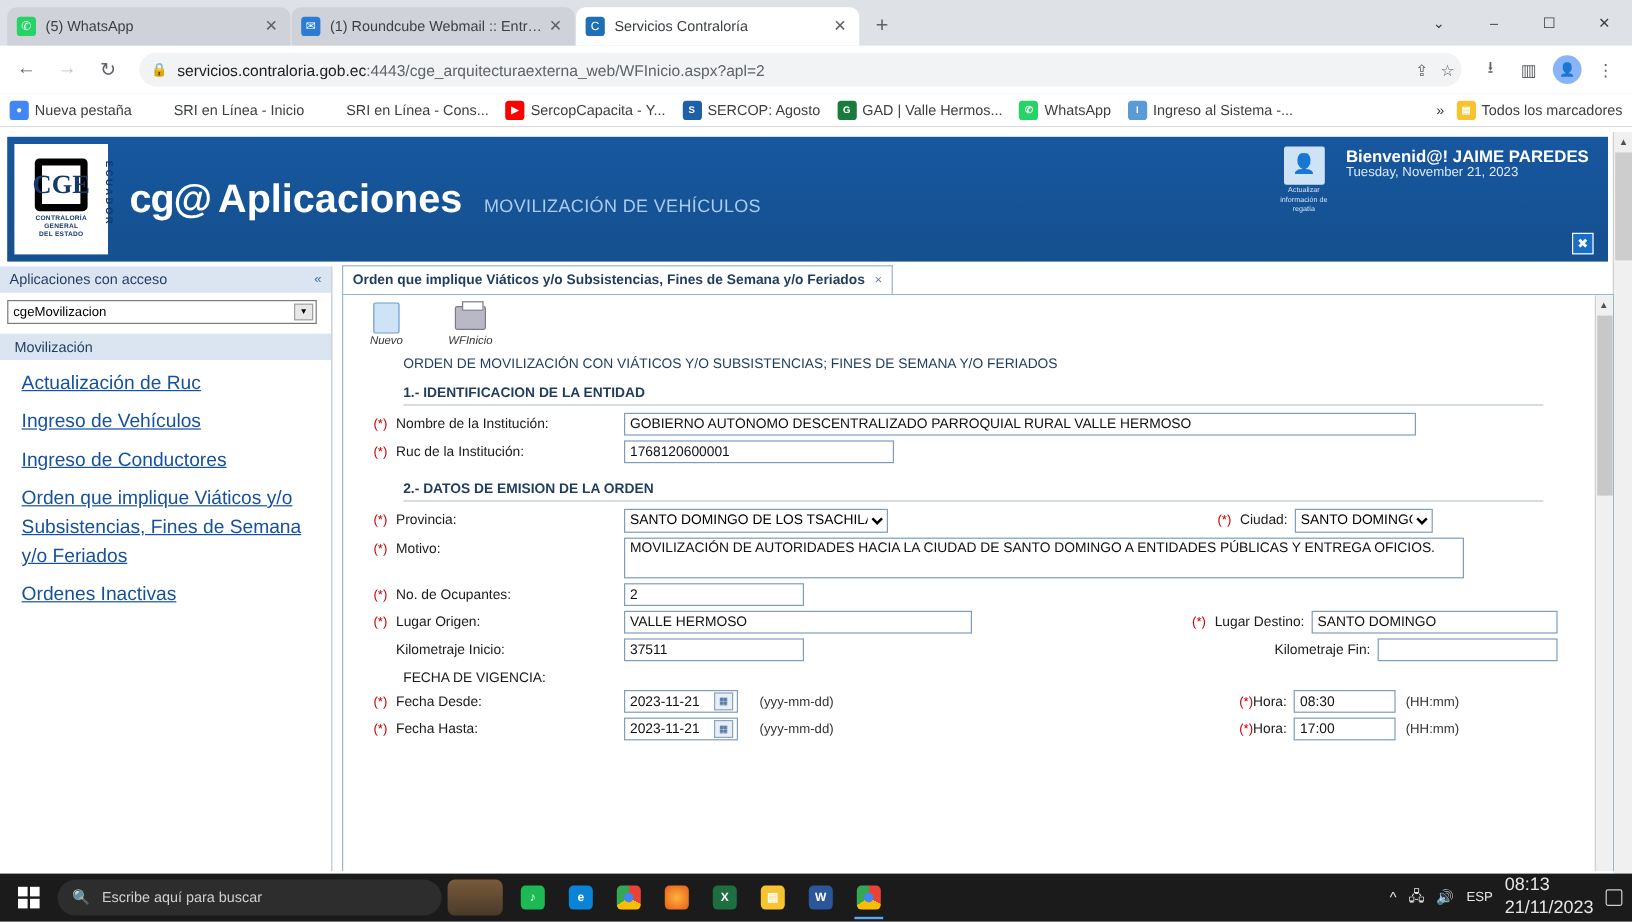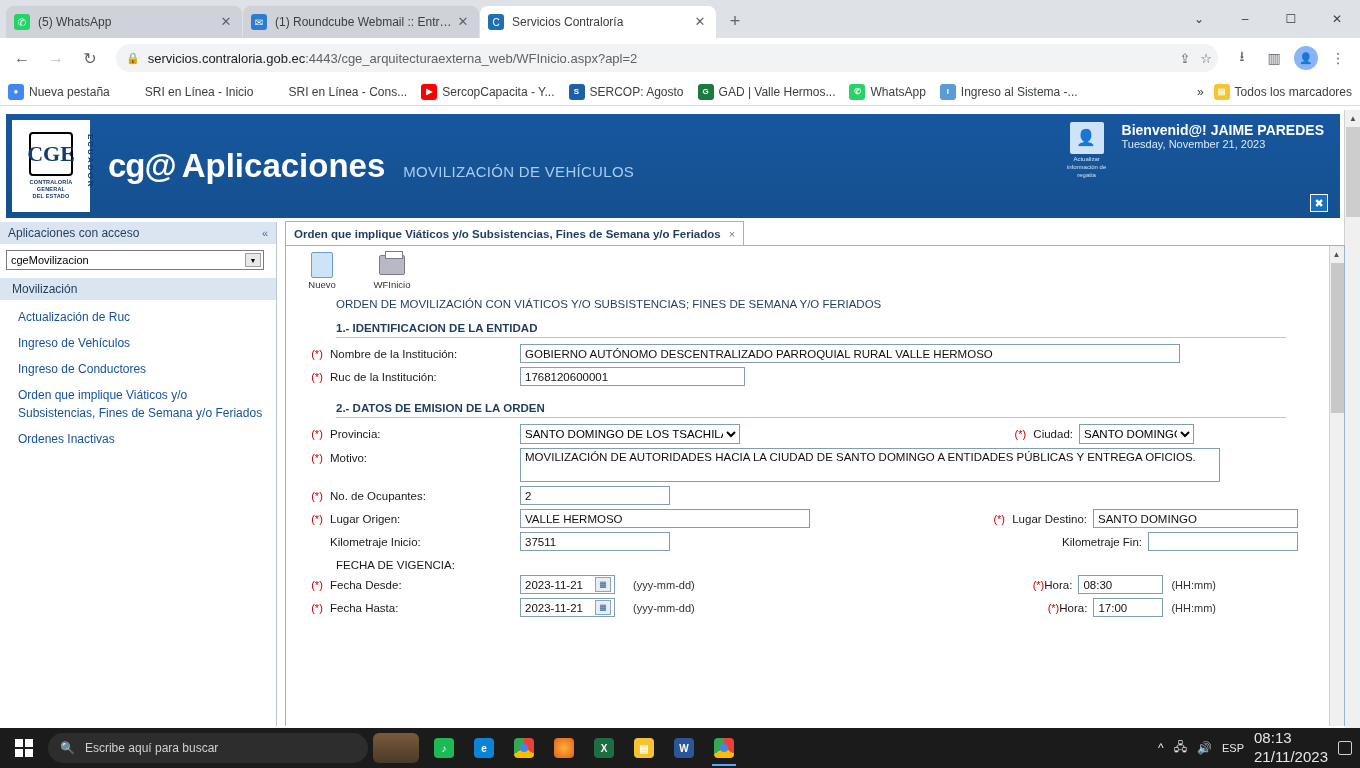--- a/index.html
+++ b/index.html
@@ -67,21 +67,21 @@
   .page { position:relative; width:1360px; height:660px; background:#ffffff; }
 
   .app-header {
     position:absolute; left:6px; top:8px; width:1334px; height:104px;
     background:#1558a5;
     background:linear-gradient(#17579f,#15508f);
     display:flex; align-items:center;
   }
   .logo-box { width:78px; height:92px; margin-left:6px; background:#ffffff; display:flex; align-items:center; justify-content:center; }
   .logo-inner { text-align:center; }
-  .logo-seal { width:44px;height:44px;border:2px solid #000000; border-radius:4px; margin:0 auto; display:flex;align-items:center;justify-content:center; font-family:"Liberation Serif",serif; font-weight:bold; font-size:22px; color:#14396b;}
+  .logo-seal { width:44px;height:44px;border:6px solid #000000; border-radius:4px; margin:0 auto; display:flex;align-items:center;justify-content:center; font-family:"Liberation Serif",serif; font-weight:bold; font-size:22px; color:#14396b;}
   .logo-txt { font-size:5.5px; color:#14396b; line-height:1.25; margin-top:3px; font-weight:bold; letter-spacing:.2px;}
   .logo-ecu { position:absolute; left:80px; top:20px; writing-mode:vertical-rl; font-size:8px; letter-spacing:2px; color:#14396b; font-weight:bold;}
   .brand { margin-left:18px; display:flex; align-items:baseline; }
   .brand .cge { font-size:33px; color:#ffffff; font-weight:bold; letter-spacing:-1px; }
   .brand .mov { font-size:33px; color:#ffffff; font-weight:bold; margin-left:6px;}
   .brand .sub { font-size:15px; color:#a8cdf0; margin-left:18px; letter-spacing:.3px;}
   .user-block { position:absolute; right:16px; top:8px; display:flex; align-items:flex-start; }
   .user-ico { width:50px; text-align:center; color:#cfe3f7; font-size:6px; line-height:1.3; }
   .user-ico .ph { width:34px;height:32px;margin:0 auto 2px; background:#cfe3f7; border-radius:2px; display:flex;align-items:center;justify-content:center;font-size:16px;color:#2a5b8f;}
   .user-text { margin-left:10px; text-align:left; }
@@ -94,29 +94,29 @@
   .sc-thumb { position:absolute; left:1px; top:17px; width:14px; height:90px; background:#cdcdcd; }
 
   .sidebar { position:absolute; left:0; top:116px; width:277px; height:544px; background:#ffffff; border-right:1px solid #b9c6d4;}
   .sb-head { height:22px; background:#dbe5f1; display:flex; align-items:center; padding:0 8px; font-size:12px; color:#1f3c5f; }
   .sb-head .chev { margin-left:auto; color:#3f6ea5; font-size:11px; }
   .sb-select { margin:6px 10px 0 6px; width:258px; height:20px; border:1px solid #7a7a7a; background:#fff; font-size:11px;
     display:flex; align-items:center; padding:0 4px; position:relative; color:#000;}
   .sb-select .arrow { position:absolute; right:2px; top:2px; width:16px; height:14px; background:#e8e8e8; border:1px solid #a0a0a0; display:flex;align-items:center;justify-content:center;font-size:7px;}
   .sb-group { margin-top:8px; background:#dbe5f1; height:22px; display:flex; align-items:center; padding-left:12px; font-size:12px; color:#1f3c5f;}
   .sb-list { margin-top:4px; }
-  .sb-item { padding:4px 10px 4px 18px; font-size:12px; color:#16519e; line-height:1.5; }
+  .sb-item { padding:4px 10px 4px 18px; font-size:16px; color:#16519e; line-height:1.5;text-decoration:underline; }
 
   .content { position:absolute; left:285px; top:116px; width:1060px; height:544px; }
   .tabbar { height:24px; border-bottom:1px solid #9bb4cc; display:flex; align-items:flex-end; }
   .ctab { height:24px; background:#ffffff; border:1px solid #9bb4cc; border-bottom:none; display:flex; align-items:center;
     padding:0 8px; font-size:11.5px; font-weight:bold; color:#1f3c5f; }
   .ctab .cx { margin-left:8px; color:#6b7f93; font-weight:normal; font-size:11px;}
   .panel { border:1px solid #9bb4cc; border-top:none; height:520px; background:#ffffff; position:relative; overflow:hidden;}
-  .toolbar2 { height:46px; display:flex; align-items:center; padding:4px 0 0 8px; gap:14px; }
+  .toolbar2 { height:46px; display:flex; align-items:center; padding:4px 0 0 8px; gap:14px;font-style:italic; }
   .tool { width:56px; text-align:center; font-size:9.5px; color:#333; }
   .tool .ticon { width:26px;height:26px; margin:0 auto 1px; display:flex; align-items:center; justify-content:center; }
   .ic-new { width:22px;height:26px; background:#cfe3f7; border:1px solid #6a9bd1; border-radius:2px;}
   .ic-print { width:26px;height:20px; background:#b9b9c6; border:1px solid #7a7a8a; border-radius:2px; position:relative;}
   .ic-print:after { content:""; position:absolute; left:5px; top:-5px; width:16px; height:6px; background:#fff; border:1px solid #7a7a8a;}
 
   .form { padding:0 18px 0 18px; font-size:11.5px; color:#1a1a1a; }
   .form-title { margin:6px 0 12px 32px; font-size:11.5px; color:#1f3c5f; }
   .sec-title { margin:4px 0 6px 32px; font-size:11.5px; font-weight:bold; color:#1f3c5f; border-bottom:1px solid #b9c6d4; padding-bottom:3px; width:950px;}
   .row { display:flex; align-items:center; margin:4px 0 4px 0; }
@@ -439,21 +439,21 @@
 
         <div class="row">
           <span class="ast">(*)</span>
           <span class="lbl">Fecha Hasta:</span>
           <input class="f" style="width: 95px;" value="2023-11-21">
           <span class="dateimg">▦</span>
           <span class="hint" style="margin-left:22px">(yyy-mm-dd)</span>
           <span class="right-group" style="margin-right:110px">
             <span class="ast" style="width:auto">(*)</span>
             <span class="lbl small">Hora:</span>
-            <input class="f" style="width: 70px;" value="17:00">
+            <input class="f" style="width: 85px;" value="17:00">
             <span class="hint">(HH:mm)</span>
           </span>
         </div>
 
       </div>
     </div>
   </div>
 
   <div class="footer">REPÚBLICA DEL ECUADOR. CONTRALORÍA GENERAL DEL ESTADO. Copyright Dirección de Tecnología de Información y Comunicaciones - 2023</div>
 </div>

